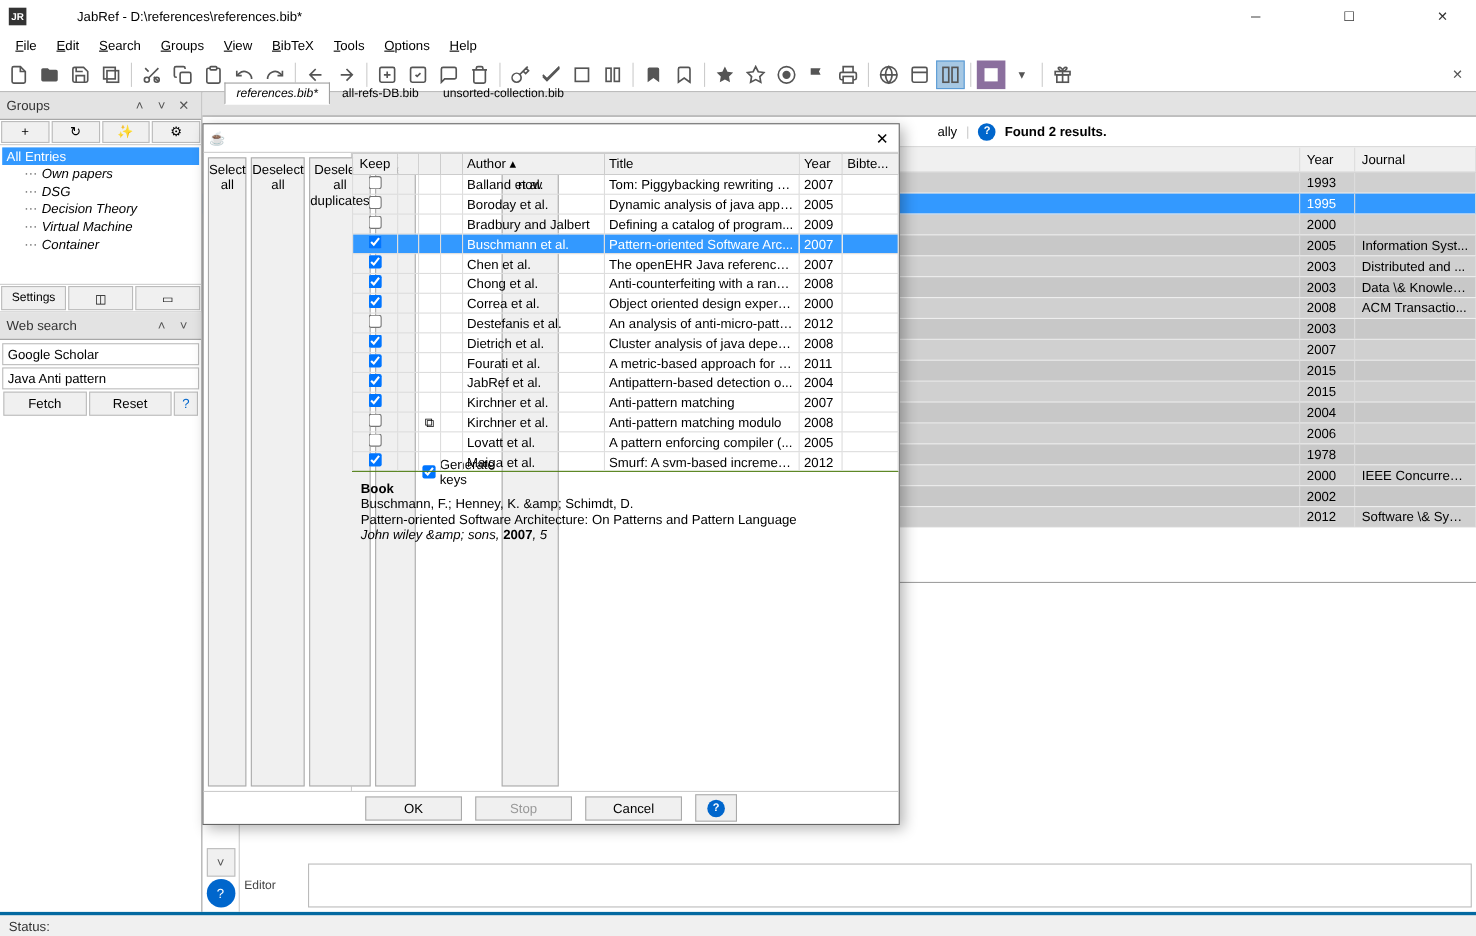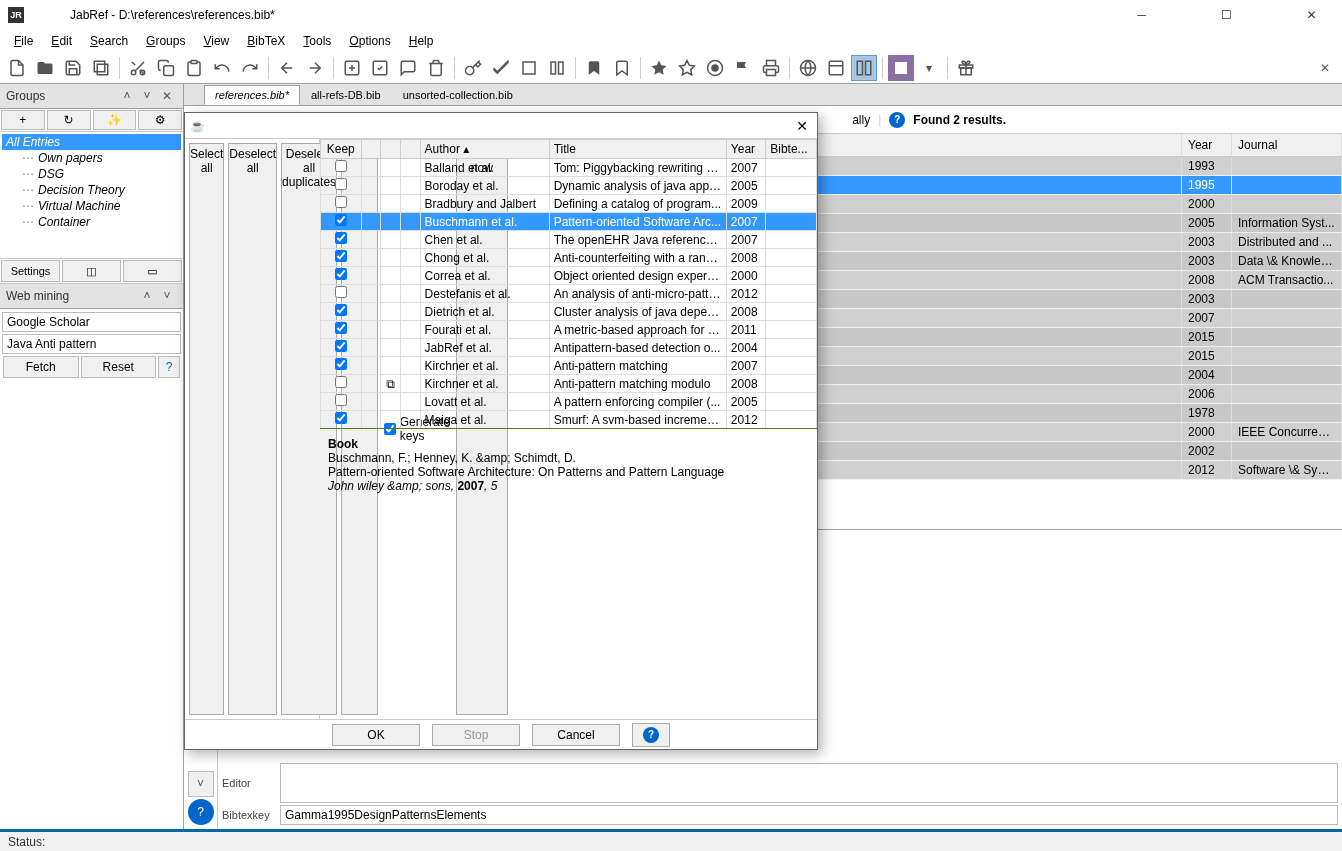--- a/index.html
+++ b/index.html
@@ -16,34 +16,34 @@
 .tbtn.active { background:#a6c8e4; border:1px solid #5b9bd5; }
 .tsep { width:1px; height:22px; background:#ccc; margin:0 3px; }
 .body { display:flex; height:calc(100% - 30px - 22px - 32px - 22px); }
 .sidebar { width:184px; border-right:1px solid #a0a0a0; display:flex; flex-direction:column; }
 .panel-header { background:#e3e3e3; padding:3px 6px; display:flex; align-items:center; border-bottom:1px solid #a0a0a0; }
 .panel-header .lbl { flex:1; color:#333; }
 .pbtn { width:20px; height:18px; display:inline-flex; align-items:center; justify-content:center; cursor:pointer; color:#555; }
 .grp-toolbar { display:flex; border-bottom:1px solid #ccc; }
 .grp-toolbar .gbtn { flex:1; height:20px; border:1px solid #bbb; margin:1px; background:#f0f0f0; display:flex; align-items:center; justify-content:center; cursor:pointer; }
 .tree { flex:0 0 auto; padding:2px; font-size:12px; height:126px; overflow:auto; }
-.tree-item { padding:1px 4px; cursor:pointer;font-style:italic; }
+.tree-item { padding:1px 4px; cursor:pointer; }
 .tree-item.sel { background:#3399ff; color:#fff; }
 .tree-item.sub { padding-left:20px; font-style:italic; }
 .tree-item.sub::before { content:"⋯"; margin-right:4px; font-style:normal; color:#888; }
 .side-btns { display:flex; border-top:1px solid #ccc; }
 .side-btns .sb { flex:1; height:22px; border:1px solid #bbb; margin:1px; background:#f0f0f0; display:flex; align-items:center; justify-content:center; font-size:11px; cursor:pointer; }
 .websearch-area { border-top:1px solid #ccc; }
 .ws-select { width:100%; border:1px solid #bbb; padding:2px 4px; margin:1px 0; }
 .ws-input { width:100%; border:1px solid #bbb; padding:2px 4px; margin:1px 0; }
 .ws-btns { display:flex; }
 .ws-btns .wb { flex:1; height:22px; border:1px solid #bbb; margin:1px; background:#f0f0f0; display:flex; align-items:center; justify-content:center; cursor:pointer; }
 .ws-btns .hb { width:22px; height:22px; border:1px solid #bbb; margin:1px; background:#f0f0f0; display:flex; align-items:center; justify-content:center; color:#0066cc; }
 .main { flex:1; display:flex; flex-direction:column; position:relative; }
-.tabs { height:22px; display:flex; align-items:flex-end; background:#e3e3e3; padding:0 20px; border-bottom:1px solid #a0a0a0; }
+.tabs { height:22px; display:flex; align-items:flex-end; background:#e3e3e3; padding:10px 20px; border-bottom:1px solid #a0a0a0; }
 .tab { padding:3px 10px; font-size:11px; cursor:pointer; border:1px solid transparent; }
 .tab.active { background:#fff; border:1px solid #a0a0a0; border-bottom:1px solid #fff; font-style:italic; }
 .results-bar { height:28px; display:flex; align-items:center; padding:0 8px; gap:8px; border-bottom:1px solid #ccc; justify-content:flex-end; }
 .results-bar .rtext { font-weight:bold; }
 .hcircle { width:16px; height:16px; border-radius:50%; background:#0066cc; color:#fff; display:inline-flex; align-items:center; justify-content:center; font-size:10px; font-weight:bold; }
 .bgtable { flex:1; overflow:auto; position:relative; }
 .bg-head { display:flex; background:#f0f0f0; border-bottom:1px solid #ccc; position:sticky; top:0; }
 .bg-head div { padding:4px 6px; border-right:1px solid #ddd; text-align:left; font-weight:normal; }
 .bg-row { display:flex; border-bottom:1px solid #eee; background:#d0d0d0; }
 .bg-row.alt { background:#c8c8c8; }
@@ -327,21 +327,21 @@
         <div class="tree-item sub">Virtual Machine</div>
         <div class="tree-item sub">Container</div>
       </div>
     <div class="side-btns">
       <span class="sb">Settings</span>
       <span class="sb">◫</span>
       <span class="sb">▭</span>
     </div>
     <div class="websearch-area">
       <div class="panel-header">
-        <span class="lbl">Web mining</span>
+        <span class="lbl">Web search</span>
         <span class="pbtn">˄</span>
         <span class="pbtn">˅</span>
       </div>
       <div style="padding:2px">
         <div class="ws-select">Google Scholar</div>
         <input class="ws-input" value="Java Anti pattern" style="">
         <div class="ws-btns">
           <span class="wb">Fetch</span>
           <span class="wb">Reset</span>
           <span class="hb">?</span>
@@ -460,24 +460,20 @@
     <div class="editor-pane">
       <div class="editor-side">
         <span class="esbtn">˅</span>
         <span class="esbtn" style="border-radius:50%;background:#0066cc;color:#fff;border:none">?</span>
       </div>
       <div class="editor-fields">
         <div style="flex:1"></div>
         <div class="efield">
           <span class="flbl">Editor</span>
           <div class="finput"></div>
-        </div>
-        <div class="efield">
-          <span class="flbl">Bibtexkey</span>
-          <input class="finput small" value="Gamma1995DesignPatternsElements" style="">
         </div>
       </div>
     </div>
   </div>
 </div>
 
 <div class="statusbar">
   <span>Status:</span>
 </div>
 

